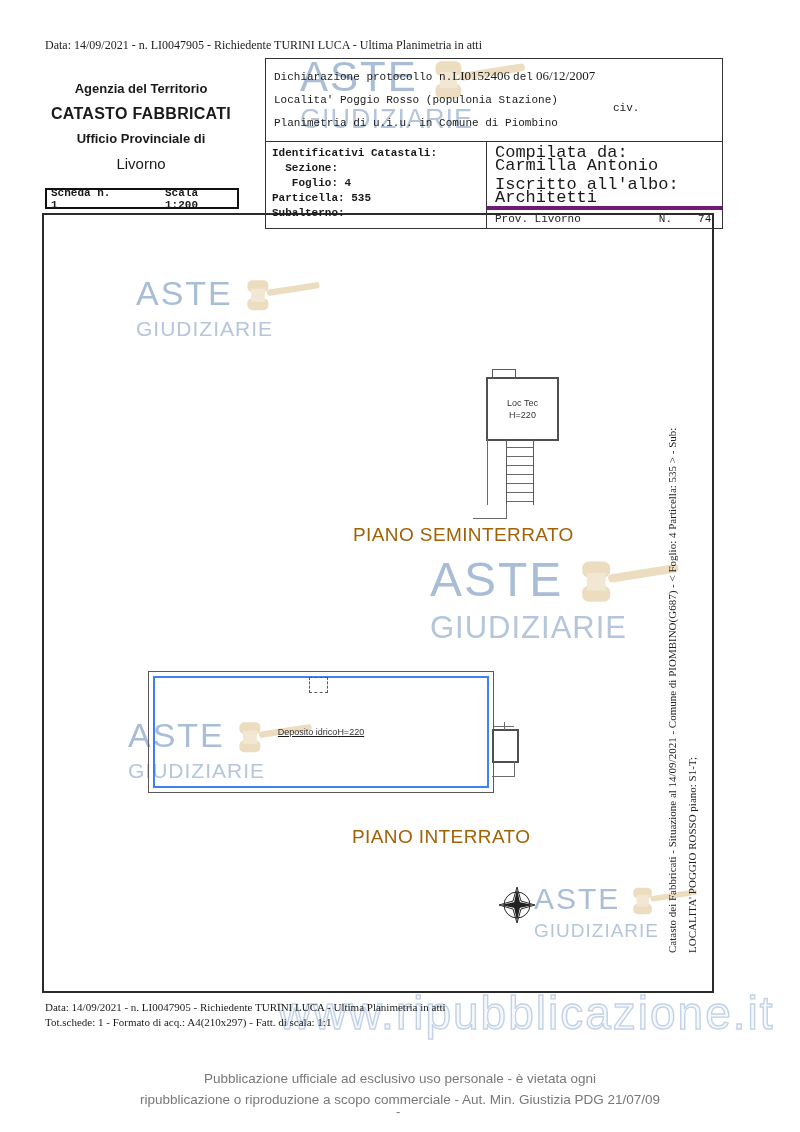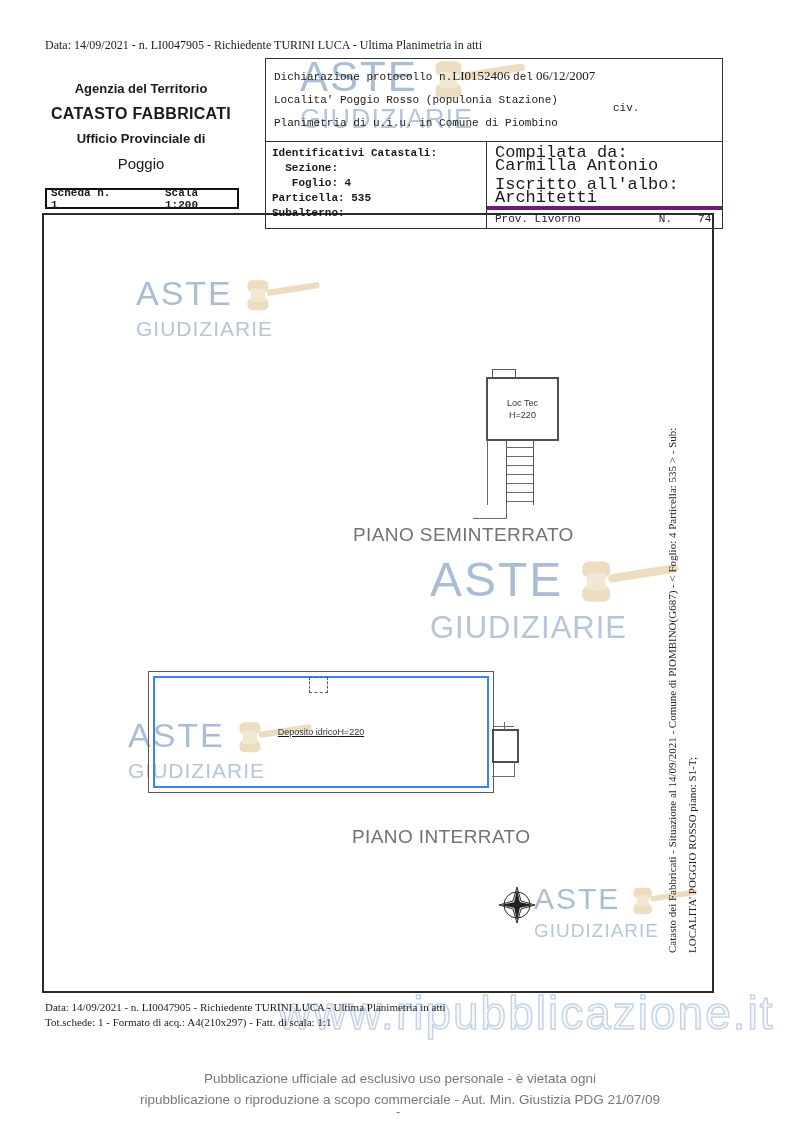--- a/index.html
+++ b/index.html
@@ -37,21 +37,21 @@
   .compil-top{padding:4px 0 2px 8px;flex:1;}
   .c-row{font-family:"Liberation Mono",monospace;font-size:17px;line-height:13px;white-space:pre;}
   .c-gap{height:6px;}
   .prov-row{border-top:4px solid #701a75;padding:3px 8px 3px 8px;display:flex;
     font-family:"Liberation Mono",monospace;font-size:11px;}
   .prov-n{margin-left:78px;} .prov-v{margin-left:26px;}
 
   
   .frame{left:42px;top:213px;width:668px;height:776px;border:2px solid #2b2b2b;z-index:1;background:transparent;}
 
-  .floor-label{font-size:19px;letter-spacing:.4px;color:#737373;z-index:3;white-space:nowrap;}
+  .floor-label{font-size:19px;letter-spacing:.4px;color:#a16207;z-index:3;white-space:nowrap;}
 
   
   .wm{z-index:0;line-height:1;white-space:nowrap;}
   .wm-row{display:flex;align-items:flex-start;}
   .wm .aste{color:#a9bdd6;letter-spacing:2px;}
   .wm .giud{display:block;color:#b5c6db;letter-spacing:1px;}
   .wm0 .aste{font-size:42px;} .wm0 .giud{font-size:27px;margin-top:-2px;}
   .wm1 .aste{font-size:34px;} .wm1 .giud{font-size:21px;}
   .wm2 .aste{font-size:48px;} .wm2 .giud{font-size:31px;}
   .wm3 .aste{font-size:34px;} .wm3 .giud{font-size:21px;}
@@ -113,21 +113,21 @@
         <rect x="40" y="20" width="76" height="9" rx="4" fill="#ecdcc0" transform="rotate(-9 40 25)"></rect>
       </svg>
     </div>
     <span class="giud">GIUDIZIARIE</span>
   </div>
 
   <div class="abs agency">
     <div class="a1">Agenzia del Territorio</div>
     <div class="a2">CATASTO FABBRICATI</div>
     <div class="a3">Ufficio Provinciale di</div>
-    <div class="a4">Poggio</div>
+    <div class="a4">Livorno</div>
   </div>
 
   <div class="abs scheda-box">
     <span class="s1">Scheda n. 1</span>
     <span class="s2">Scala 1:200</span>
   </div>
 
   <div class="abs htable">
     <div class="decl">
       <div class="decl-row"><span class="ml">Dichiarazione protocollo n.</span><span class="mv">LI0152406</span> <span class="ml">del</span> <span class="mv">06/12/2007</span></div>

